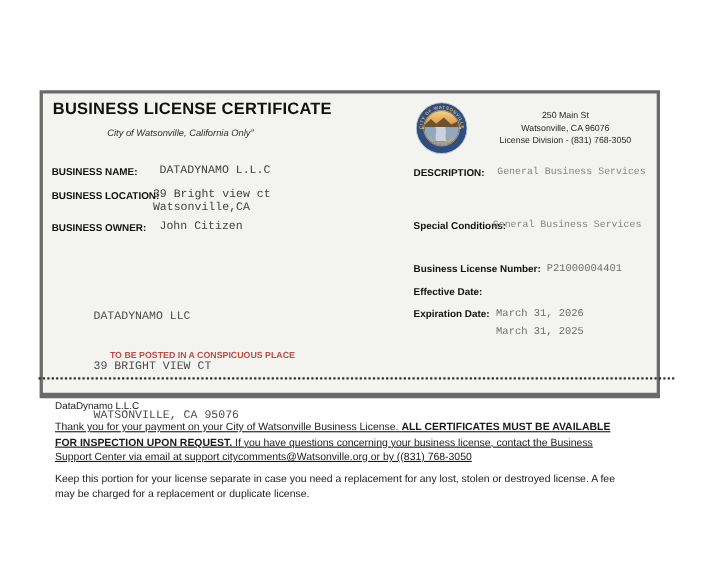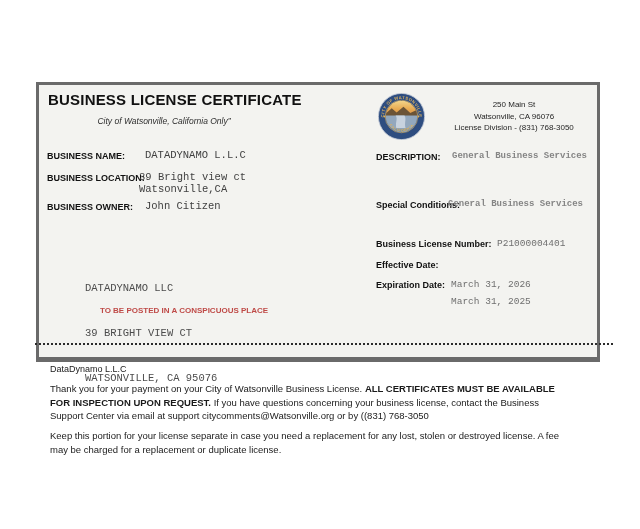--- a/index.html
+++ b/index.html
@@ -28,45 +28,45 @@
   .seal { position: absolute; left: 339px; top: 8px; width: 47px; height: 47px; }
 
   .cert-address {
     position: absolute; left: 385px; top: 14px; width: 180px;
     text-align: center; font-size: 8px; line-height: 11.5px; color: #1f1f1f;
   }
 
   .lbl { position: absolute; font-size: 9px; font-weight: bold; color: #111; white-space: nowrap; }
   .val { position: absolute; font-family: "Liberation Mono", monospace; white-space: nowrap; }
   .val-dark  { font-size: 10.5px; color: #3f3f3f; }
-  .val-gray  { font-size: 9px;  color: #858585; font-weight: bold; }
+  .val-gray  { font-size: 9px;  color: #858585; }
   .val-mid   { font-size: 9.5px; color: #6f6f6f; }
 
   .mailing {
     position: absolute; left: 46px; top: 166px;
     font-family: "Liberation Mono", monospace; font-size: 10.5px;
     line-height: 15px; color: #4c4c4c; white-space: pre;
   }
 
   .notice {
-    position: absolute; top: 221px;
+    position: absolute; top: 233px;
     font-size: 8px; font-weight: bold; text-align: center;
   }
   .notice-left  { left: 8px;   width: 274px; }
   .notice-right { left: 350px; width: 200px; }
 
   
   .dotted-separator {
     position: absolute; left: 35px; top: 343px; width: 578px; height: 0;
     border-top: 2px dotted #2b2b2b;
   }
   .stub-name { position: absolute; left: 50px; top: 364px; font-size: 9px; color: #1a1a1a; }
   .stub-para { position: absolute; left: 50px; width: 512px; font-size: 9.5px; line-height: 13.5px; color: #1a1a1a; }
   .stub-para b { font-weight: bold; }
-  .para1 { top: 382px; }
+  .para1 { top: 382px; text-decoration: underline; }
   .para2 { top: 429px; }
 </style>
 </head>
 <body>
 
 <div class="certificate">
   <div class="cert-inner">
 
     <div class="cert-title">BUSINESS LICENSE CERTIFICATE</div>
 

